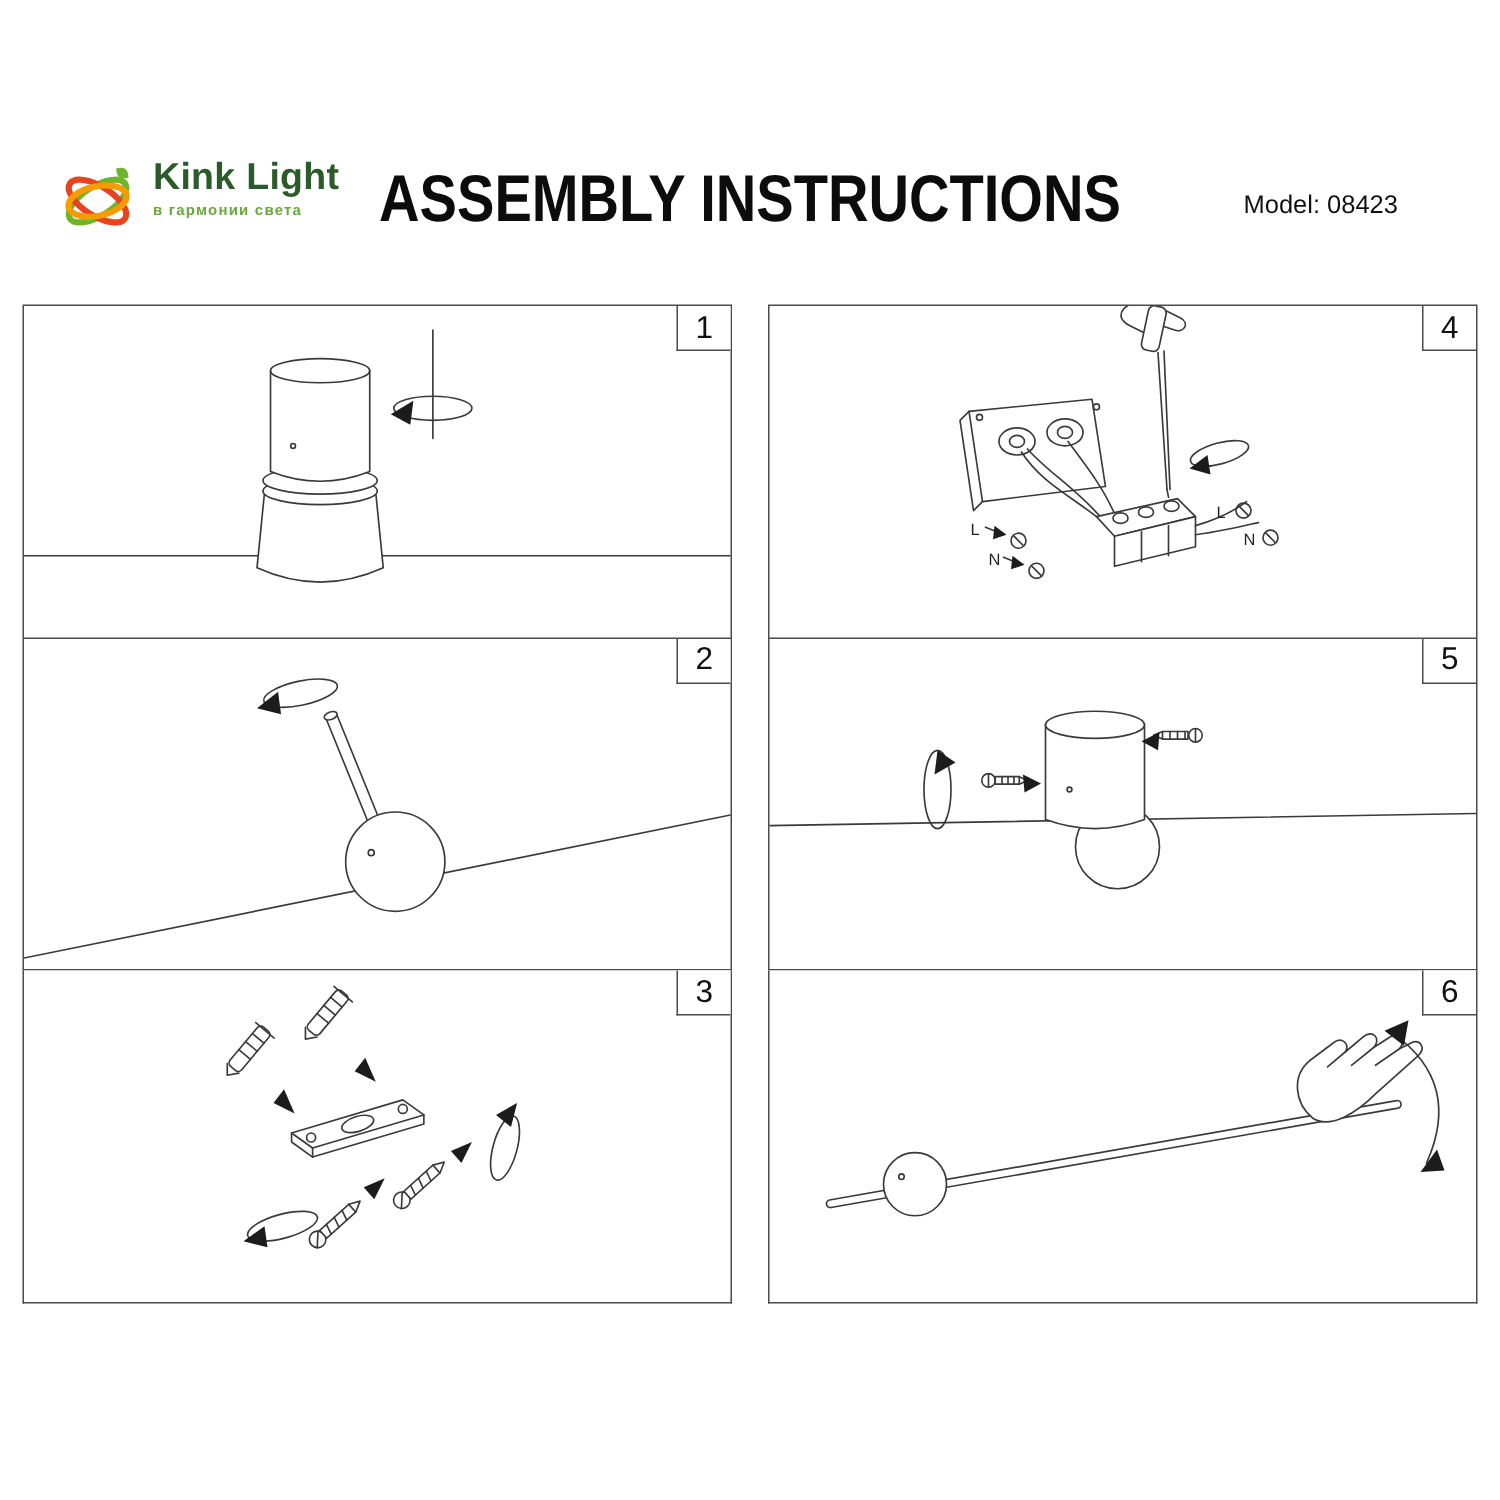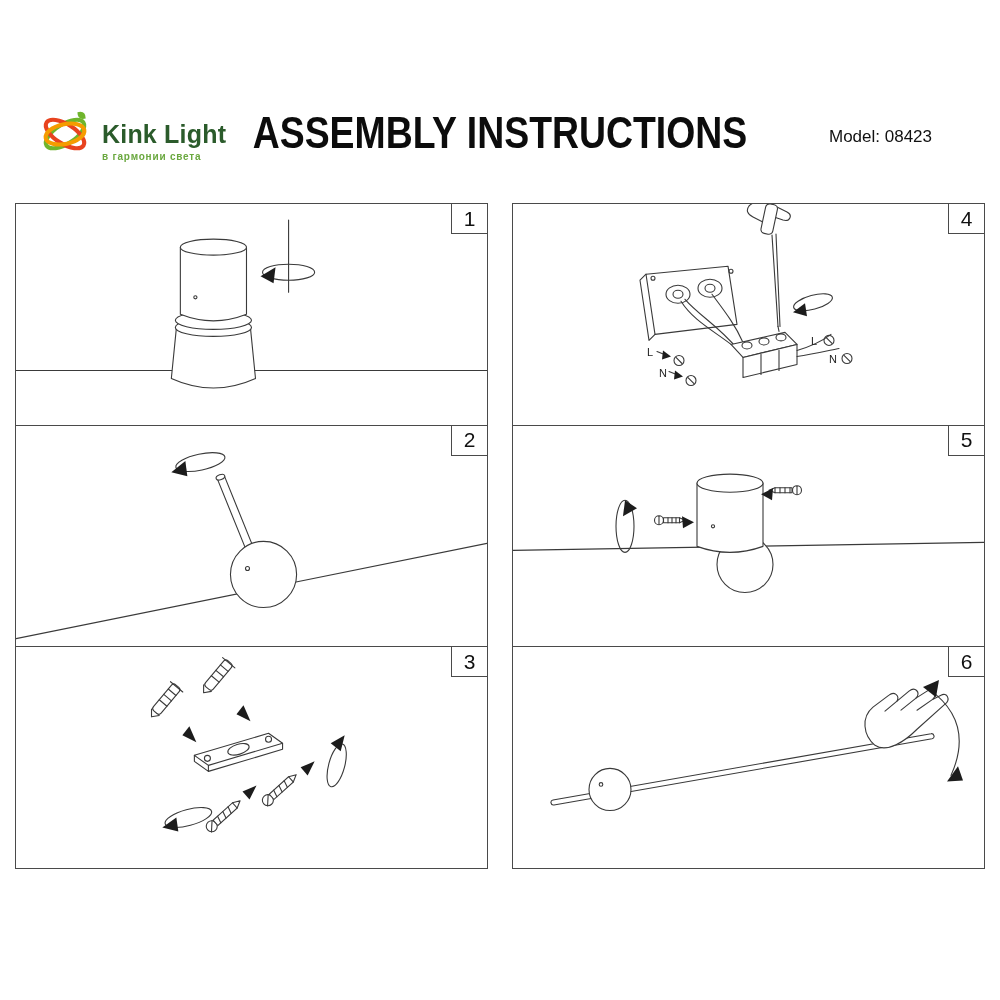--- a/index.html
+++ b/index.html
@@ -1,21 +1,21 @@
 <!DOCTYPE html>
 <html><head>
 <meta charset="utf-8">
 <style>
   * { margin:0; padding:0; box-sizing:border-box; }
   html,body { width:1000px; height:1000px; background:#fff; font-family:"Liberation Sans", sans-serif; }
   .sheet { position:relative; width:1000px; height:1000px; background:#fff; overflow:hidden; }
 
   
   .header { position:absolute; top:0; left:0; width:100%; height:200px; }
-  .logo { position:absolute; left:36px; top:104px; display:flex; align-items:flex-end; gap:8px; }
+  .logo { position:absolute; left:36px; top:104px; display:flex; align-items:flex-start; gap:8px; }
   .logo-icon { width:58px; height:58px; }
   .logo-text { display:flex; flex-direction:column; }
   .brand { font-size:25px; font-weight:bold; color:#2b5b2b; letter-spacing:0.2px; }
   .tagline { font-size:10px; color:#6aa83f; letter-spacing:0.8px; margin-top:2px;font-weight:bold; }
   .title { position:absolute; top:108px; left:0; width:100%; text-align:center;
            font-size:44px; font-weight:bold; color:#0c0c0c; transform:scaleX(0.85); letter-spacing:0; }
   .model { position:absolute; right:68px; top:127px; font-size:17px; color:#111; }
 
   
   .grid { position:absolute; top:203px; left:15px; width:970px; height:666px; display:flex; gap:24px; }

